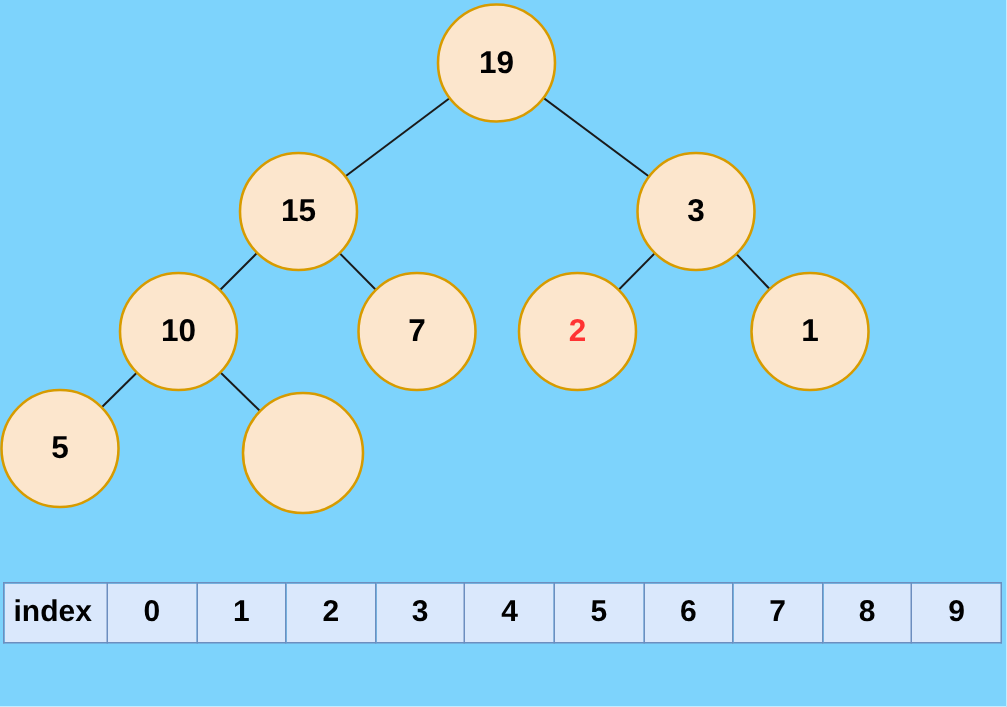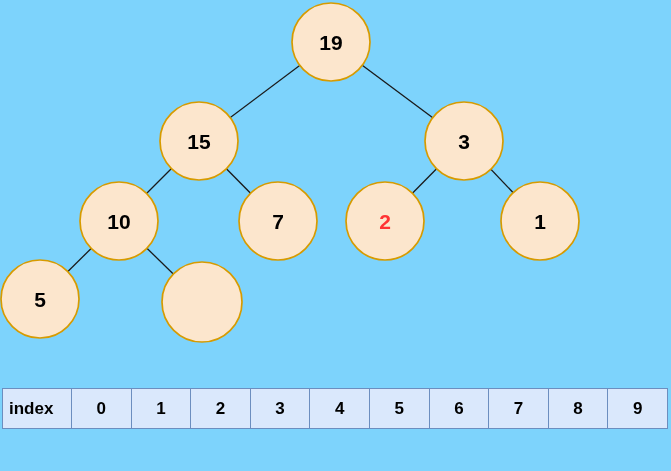--- a/index.html
+++ b/index.html
@@ -35,21 +35,21 @@
     table-layout: fixed;
   }
   #arr-table td {
     border: 1px solid var(--table-border, #6C8EBF);
     background: var(--table-fill, #DAE8FC);
     height: 39px;
     padding: 0;
     text-align: center;
     vertical-align: middle;
     font-weight: bold;
-    font-size: 17px;
+    font-size: 20px;
     color: #000000;
     overflow: hidden;
   }
   #arr-table td.hdr {
     text-align: left;
     padding-left: 6px;
     width: 62px;
   }
 </style>
 </head>

